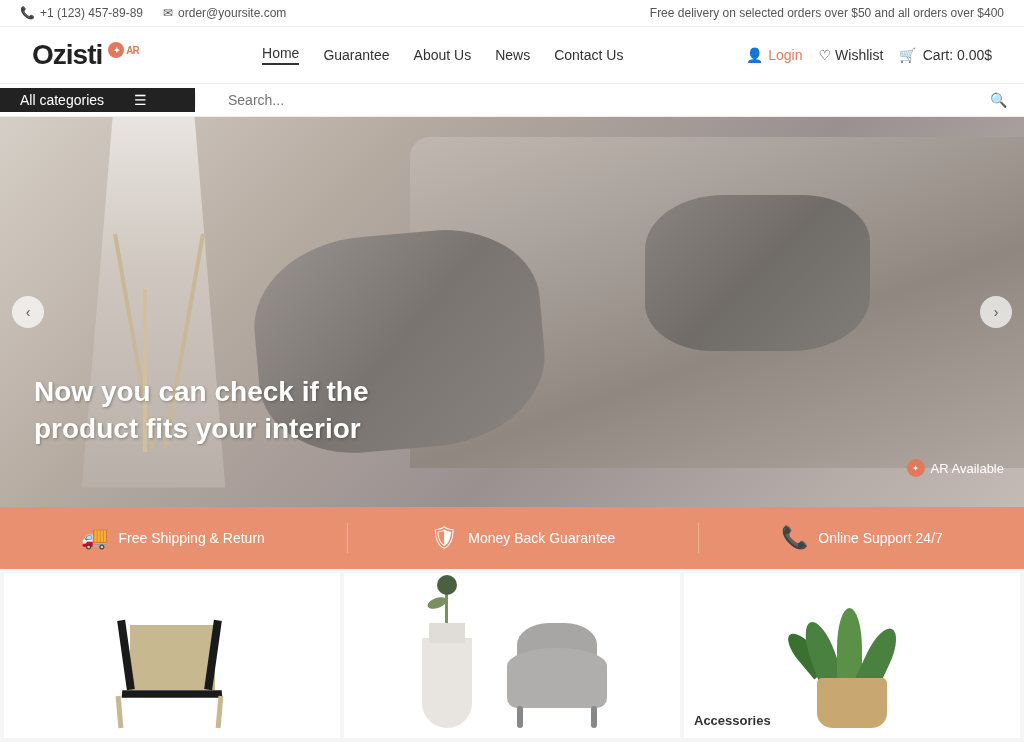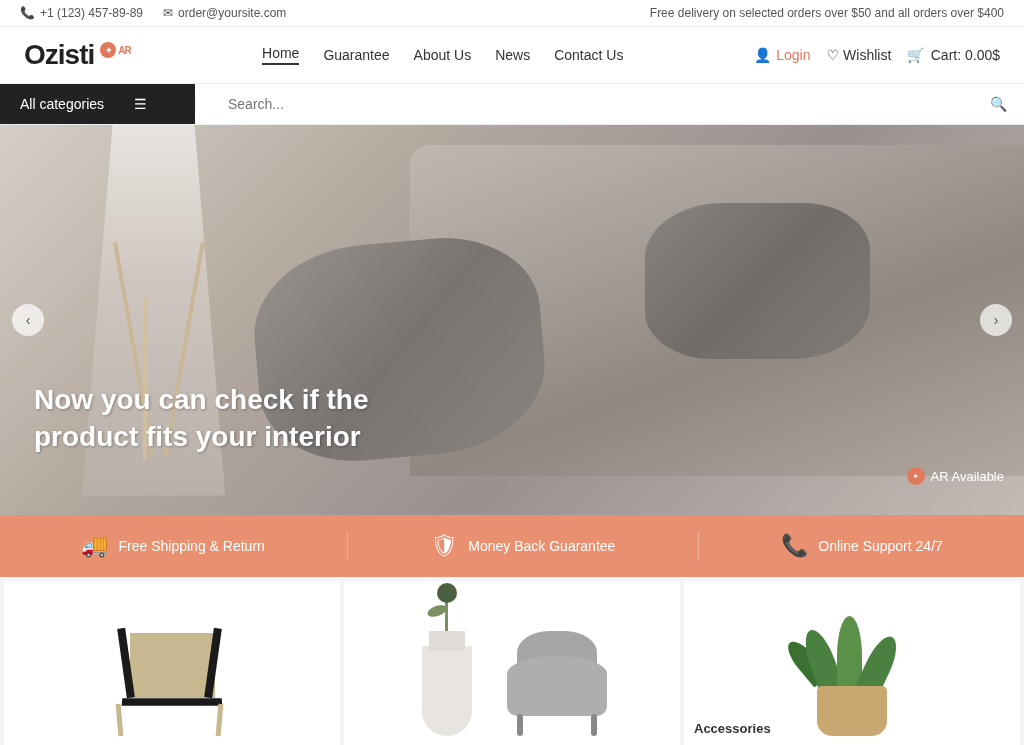--- a/index.html
+++ b/index.html
@@ -18,21 +18,21 @@
     }
     .top-bar-left { display: flex; gap: 20px; align-items: center; }
     .top-bar-left span { display: flex; align-items: center; gap: 5px; }
     .top-bar-right { font-size: 12px; color: #555; }
 
     
     .header {
       display: flex;
       align-items: center;
       justify-content: space-between;
-      padding: 12px 24px;
+      padding: 12px 32px;
       background: #fff;
       border-bottom: 1px solid #eee;
     }
     .logo {
       display: flex;
       align-items: center;
       gap: 6px;
       font-size: 28px;
       font-weight: bold;
       color: #222;
@@ -108,21 +108,21 @@
     
     .search-bar {
       display: flex;
       align-items: center;
       background: #fff;
       border-bottom: 1px solid #eee;
     }
     .categories-btn {
       background: #222;
       color: #fff;
-      padding: 12px 20px;
+      padding: 4px 20px;
       display: flex;
       align-items: center;
       gap: 30px;
       cursor: pointer;
       font-size: 14px;
       min-width: 195px;
     }
     .search-input-wrap {
       flex: 1;
       display: flex;

